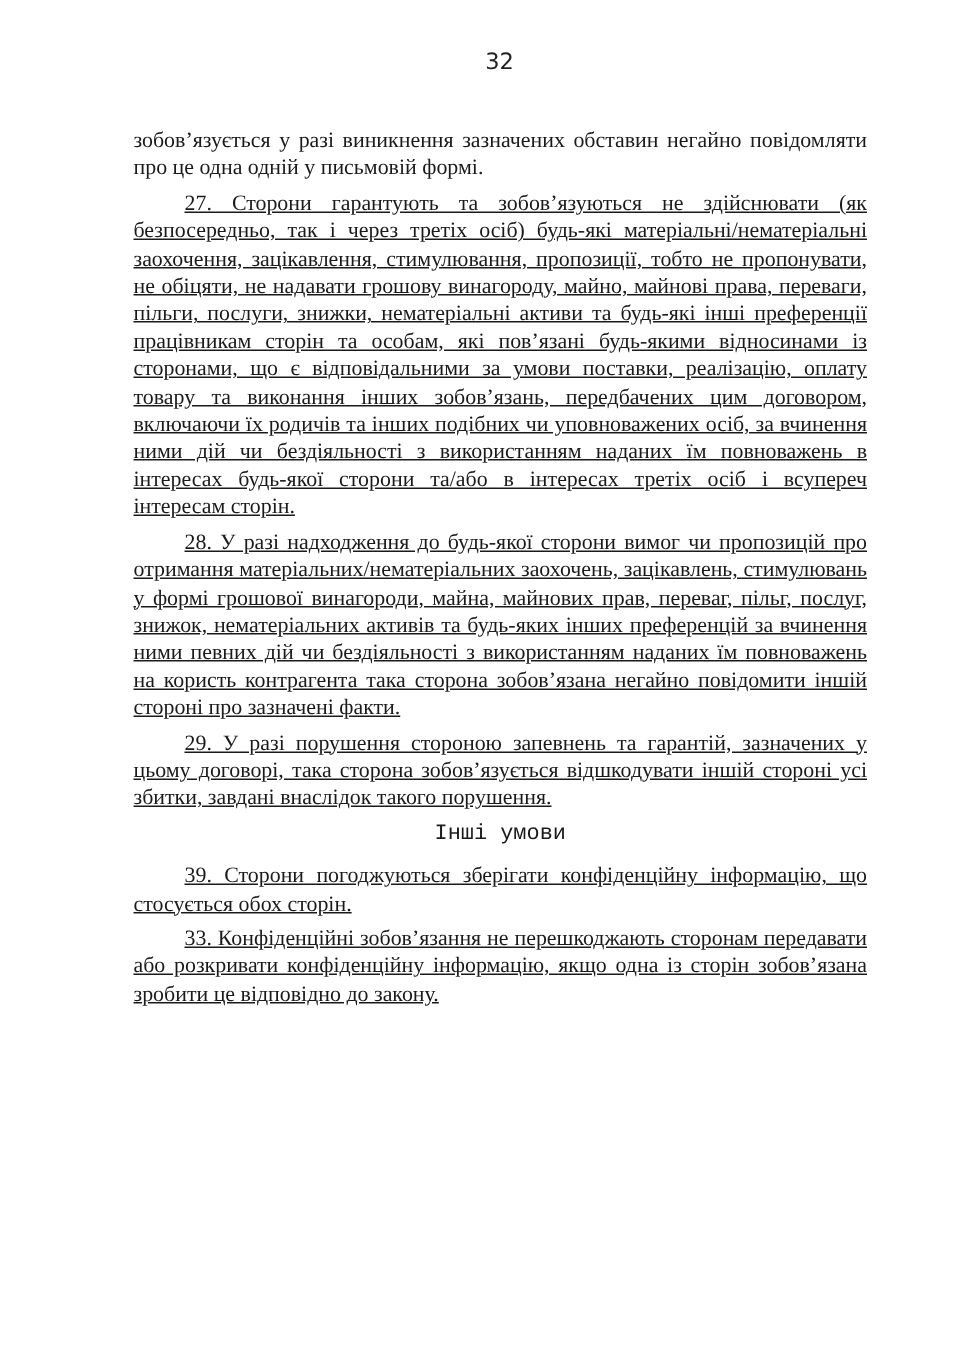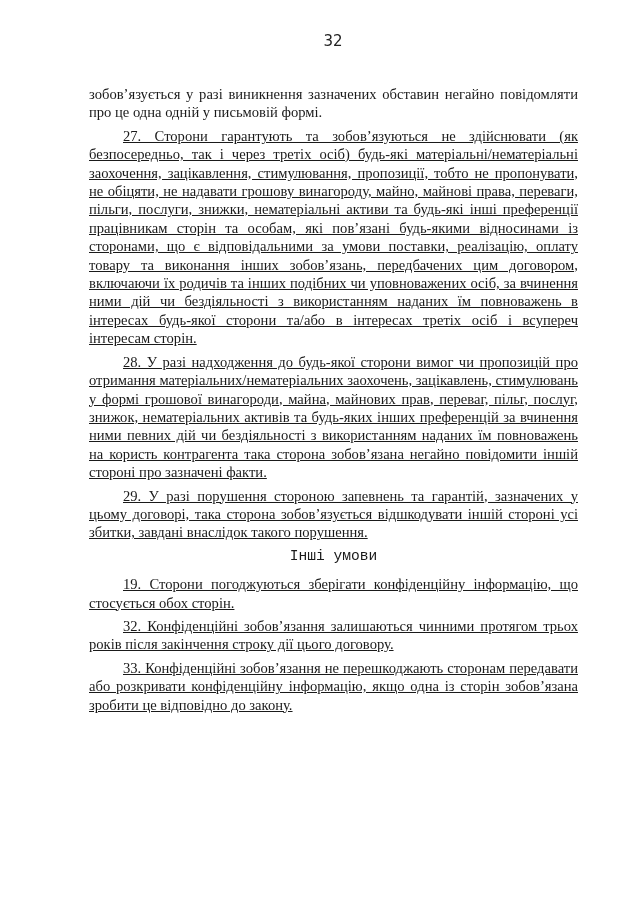--- a/index.html
+++ b/index.html
@@ -58,16 +58,15 @@
 <div class="page-number">32</div>
 
 <div class="content">
   <p class="para first">зобов’язується у разі виникнення зазначених обставин негайно повідомляти про це одна одній у письмовій формі.</p>
   <p class="para indent">27. Сторони гарантують та зобов’язуються не здійснювати (як безпосередньо, так і через третіх осіб) будь-які матеріальні/нематеріальні заохочення, зацікавлення, стимулювання, пропозиції, тобто не пропонувати, не обіцяти, не надавати грошову винагороду, майно, майнові права, переваги, пільги, послуги, знижки, нематеріальні активи та будь-які інші преференції працівникам сторін та особам, які пов’язані будь-якими відносинами із сторонами, що є відповідальними за умови поставки, реалізацію, оплату товару та виконання інших зобов’язань, передбачених цим договором, включаючи їх родичів та інших подібних чи уповноважених осіб, за вчинення ними дій чи бездіяльності з використанням наданих їм повноважень в інтересах будь-якої сторони та/або в інтересах третіх осіб і всупереч інтересам сторін.</p>
   <p class="para indent">28. У разі надходження до будь-якої сторони вимог чи пропозицій про отримання матеріальних/нематеріальних заохочень, зацікавлень, стимулювань у формі грошової винагороди, майна, майнових прав, переваг, пільг, послуг, знижок, нематеріальних активів та будь-яких інших преференцій за вчинення ними певних дій чи бездіяльності з використанням наданих їм повноважень на користь контрагента така сторона зобов’язана негайно повідомити іншій стороні про зазначені факти.</p>
   <p class="para indent">29. У разі порушення стороною запевнень та гарантій, зазначених у цьому договорі, така сторона зобов’язується відшкодувати іншій стороні усі збитки, завдані внаслідок такого порушення.</p>
 
   <div class="heading">Інші умови</div>
 
-  <p class="para indent">19. Сторони погоджуються зберігати конфіденційну інформацію, що стосується обох сторін.</p>
-  <p class="para indent">32. Конфіденційні зобов’язання залишаються чинними протягом трьох років після закінчення строку дії цього договору.</p>
+  <p class="para indent">39. Сторони погоджуються зберігати конфіденційну інформацію, що стосується обох сторін.</p>
   <p class="para indent">33. Конфіденційні зобов’язання не перешкоджають сторонам передавати або розкривати конфіденційну інформацію, якщо одна із сторін зобов’язана зробити це відповідно до закону.</p>
 </div>
 
 </body></html>

